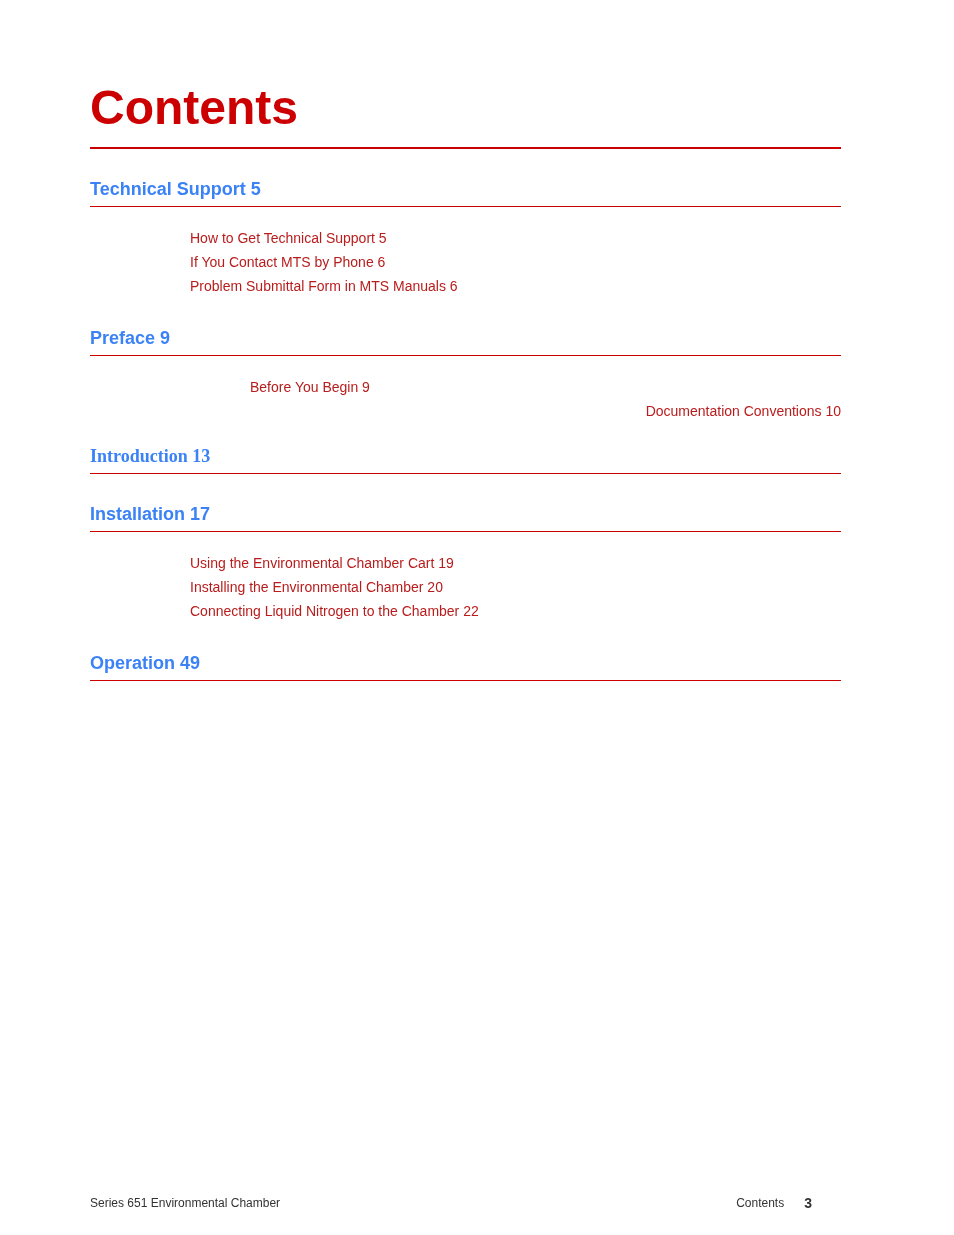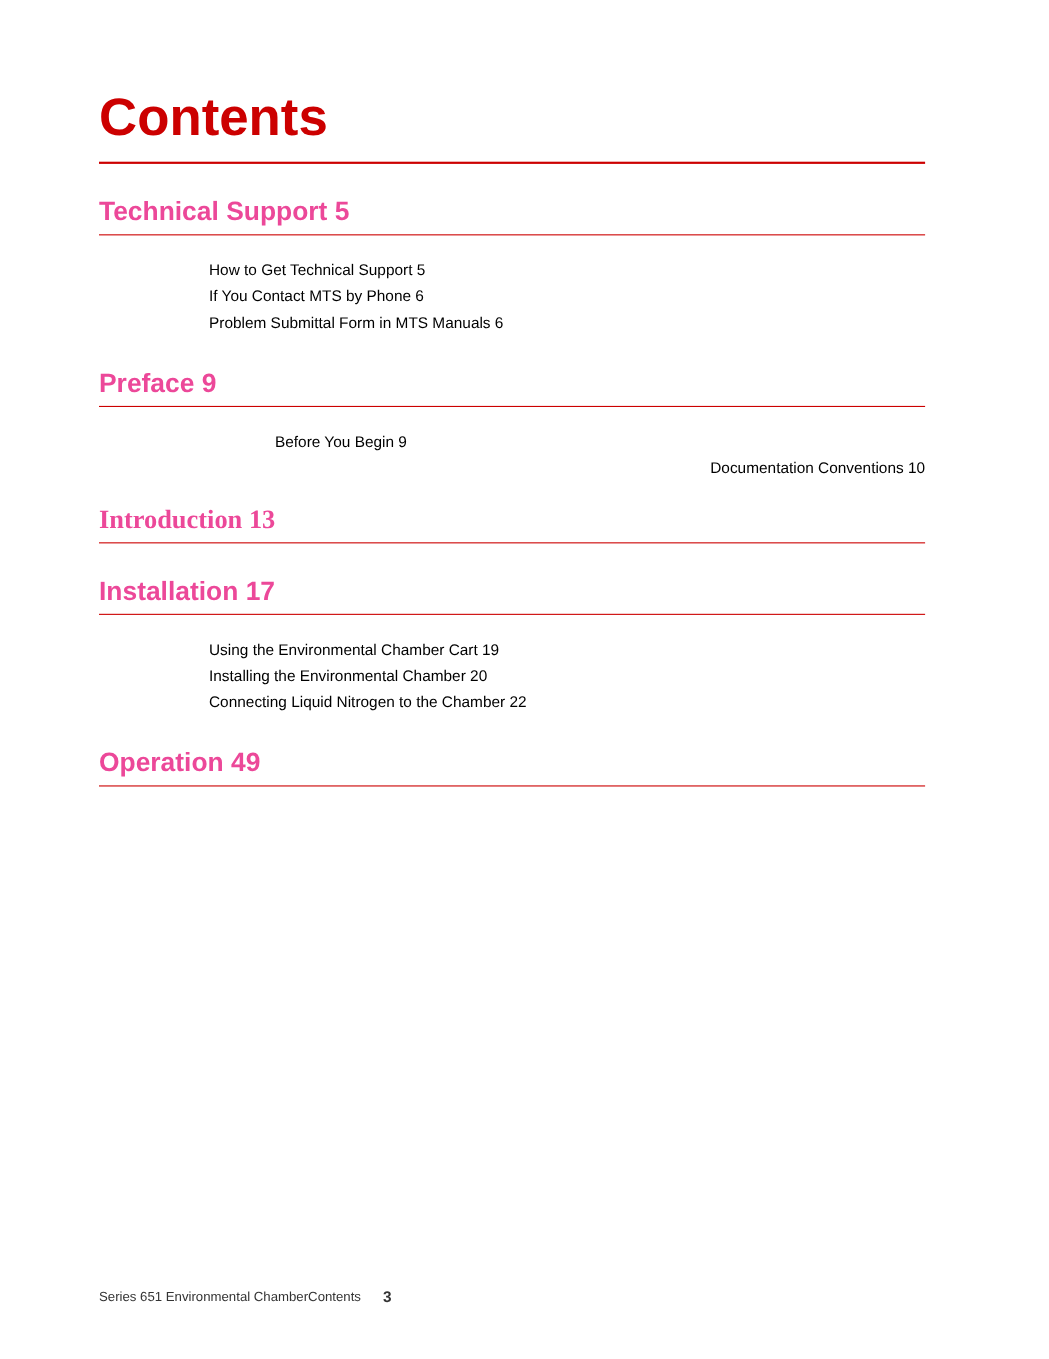--- a/index.html
+++ b/index.html
@@ -30,34 +30,34 @@
       margin-bottom: 12px;
     }
 
     .title-divider {
       border: none;
       border-top: 2px solid #cc0000;
       margin-bottom: 30px;
     }
 
     .section-heading {
-      font-size: 24px;
+      font-size: 18px;
       font-weight: bold;
-      color: #ec4899;
+      color: #3b82f6;
       margin-bottom: 6px;
     }
 
     .section-divider {
       border: none;
       border-top: 1.5px solid #cc0000;
       margin-bottom: 20px;
     }
 
     .toc-entry {
-      color: #000000;
+      color: #b91c1c;
       font-size: 14px;
       line-height: 1.7;
       text-decoration: none;
       display: block;
     }
 
     .toc-entries {
       margin-left: 100px;
       margin-bottom: 30px;
     }
@@ -71,24 +71,25 @@
       margin-left: 100px;
       text-align: right;
     }
 
     .section-block {
       margin-bottom: 10px;
     }
 
     .footer {
       position: absolute;
-      bottom: 48px;
+      bottom: 24px;
       left: 90px;
       right: 90px;
       display: flex;
+      justify-content: space-between;
       align-items: center;
     }
 
     .footer-left {
       font-size: 12px;
       color: #333333;
     }
 
     .footer-right {
       display: flex;

